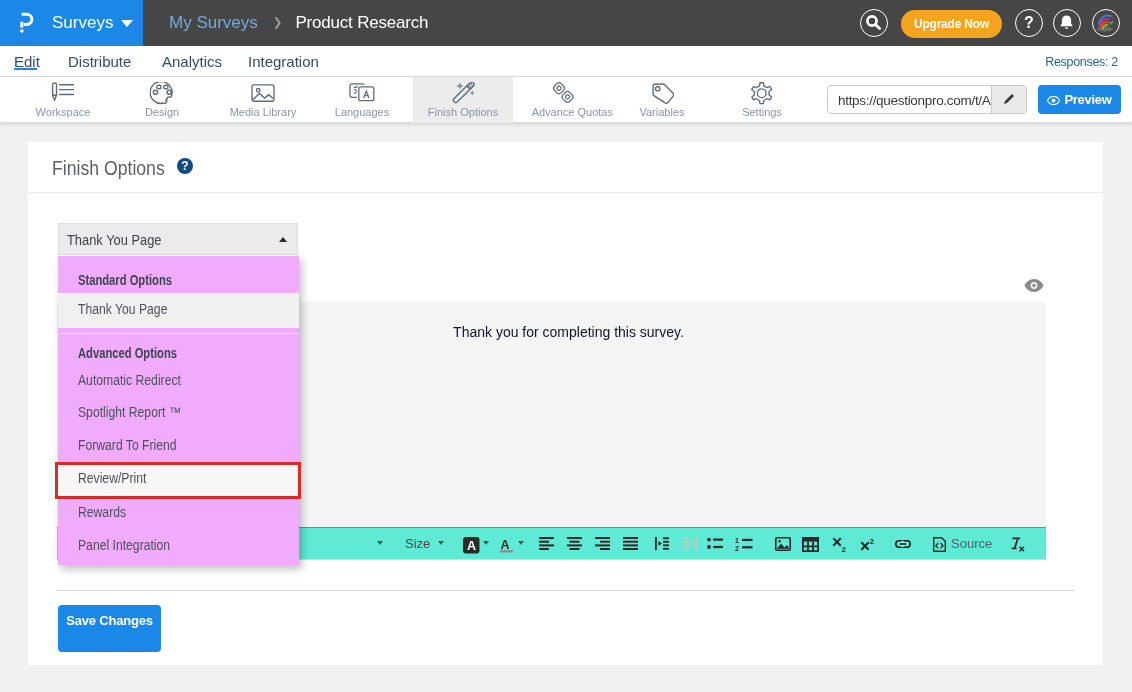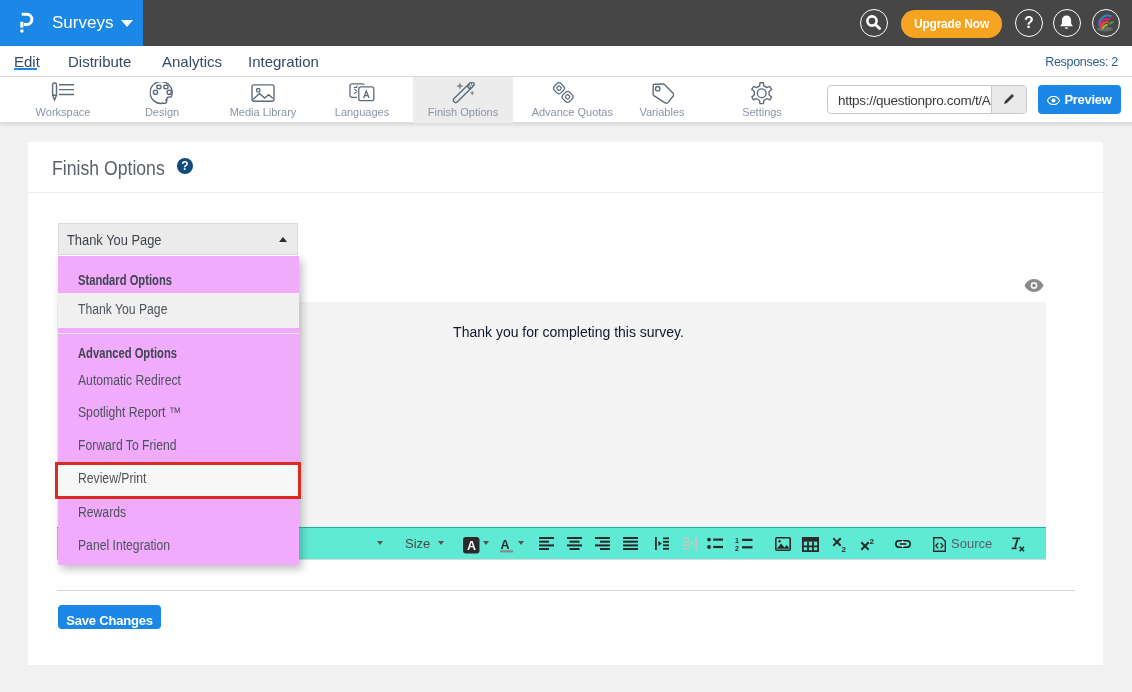--- a/index.html
+++ b/index.html
@@ -55,38 +55,39 @@
   .selbox .txt { position:absolute; left:8px; top:8px; font-size:14px; color:#3f434c; transform:scaleX(0.92); transform-origin:0 50%; white-space:nowrap; }
   .selbox .car { position:absolute; right:10px; top:13px; width:0; height:0; border-left:4px solid transparent; border-right:4px solid transparent; border-bottom:5.5px solid #2a2a2a; }
   .menu { position:absolute; left:30px; top:114px; width:241px; height:309px; background:#f0abfc; box-shadow:3px 4px 8px rgba(0,0,0,0.25); }
   .menu .hd { position:absolute; left:20px; font-size:14px; font-weight:bold; color:#3f4450; transform:scaleX(0.80); transform-origin:0 50%; white-space:nowrap; }
   .menu .it { position:absolute; left:20px; font-size:14px; color:#4d525c; transform:scaleX(0.87); transform-origin:0 50%; white-space:nowrap; }
   .menu .hl { position:absolute; left:0; top:37px; width:241px; height:35px; background:#f0f0f0; }
   .menu .mdiv { position:absolute; left:0; top:77px; width:241px; border-top:1px solid #e5e5e5; }
   .redbox { position:absolute; left:-3px; top:206px; width:246px; height:37px; border:3px solid #dd2b21; background:#f7f7f7; }
 
   .savediv { position:absolute; left:29px; top:448px; width:1018px; border-top:1px solid #d5d5d5; }
-  .savebtn { position:absolute; left:30px; top:463px; width:103px; height:24px; background:#1b87e6; border-radius:4px; color:#fff; font-size:13px; font-weight:bold; text-align:center; line-height:31px; letter-spacing:-0.2px; }
+  .savebtn { position:absolute; left:30px; top:463px; width:103px; height:47px; background:#1b87e6; border-radius:4px; color:#fff; font-size:13px; font-weight:bold; text-align:center; line-height:31px; letter-spacing:-0.2px; }
 </style>
 </head>
 <body>
 <div id="page">
 
   <div class="topbar">
     <div class="logo">
       <svg width="143" height="46" viewBox="0 0 143 46">
         <g fill="none" stroke="#fff" stroke-width="3">
           <path d="M21.7 14.2 H26.8 a5.1 5.1 0 0 1 0 10.2 H23.8"></path>
           <path d="M21.8 21.8 V27.6"></path>
         </g>
         <circle cx="21.9" cy="31" r="1.8" fill="#fff"></circle>
         <path d="M121 20 h12 l-6 7 z" fill="#fff"></path>
       </svg>
       <div class="name">Surveys</div>
     </div>
+    <div class="crumbs"><span class="ms">My Surveys</span><span class="sep">❯</span><span style="letter-spacing:-0.2px;">Product Research</span></div>
     <div class="tcirc" style="left:860px;">
       <svg width="25" height="25" viewBox="0 0 25 25">
           <circle cx="11" cy="11" r="4.6" fill="none" stroke="#fff" stroke-width="2.6"></circle>
           <path d="M14.4 14.4 L18.6 18.6" stroke="#fff" stroke-width="2.8" stroke-linecap="round"></path>
         </svg>
     </div>
     <div class="upgrade">Upgrade Now</div>
     <div class="tcirc" style="left:1015px; color:#fff; font-size:16px; font-weight:bold; text-align:center; line-height:25px;">?</div>
     <div class="tcirc" style="left:1053px;">
       <svg width="25" height="25" viewBox="0 0 25 25">

